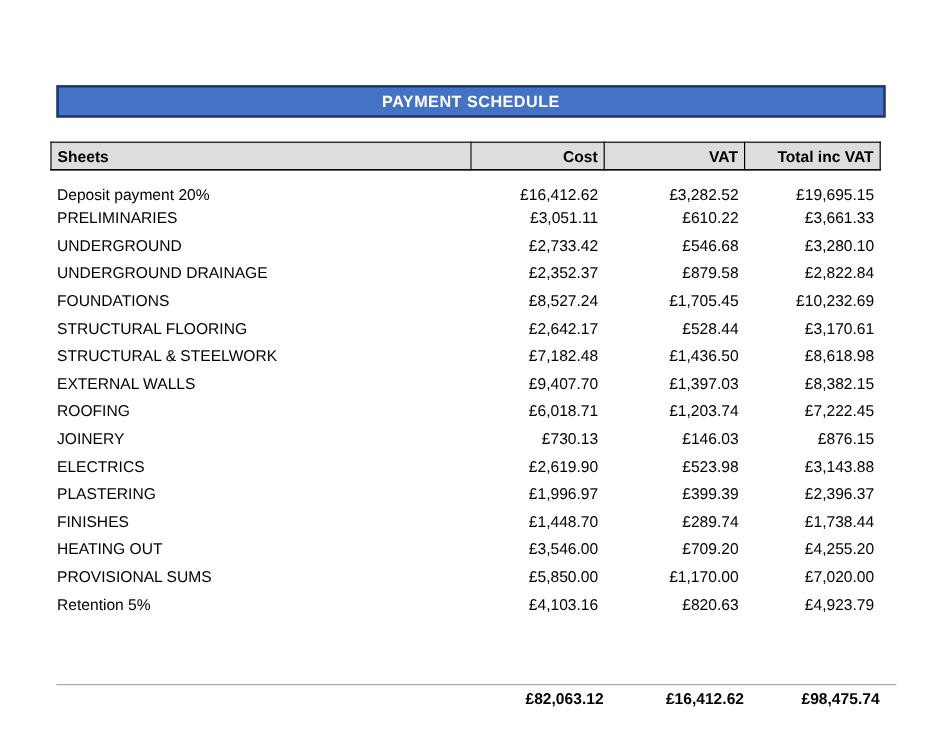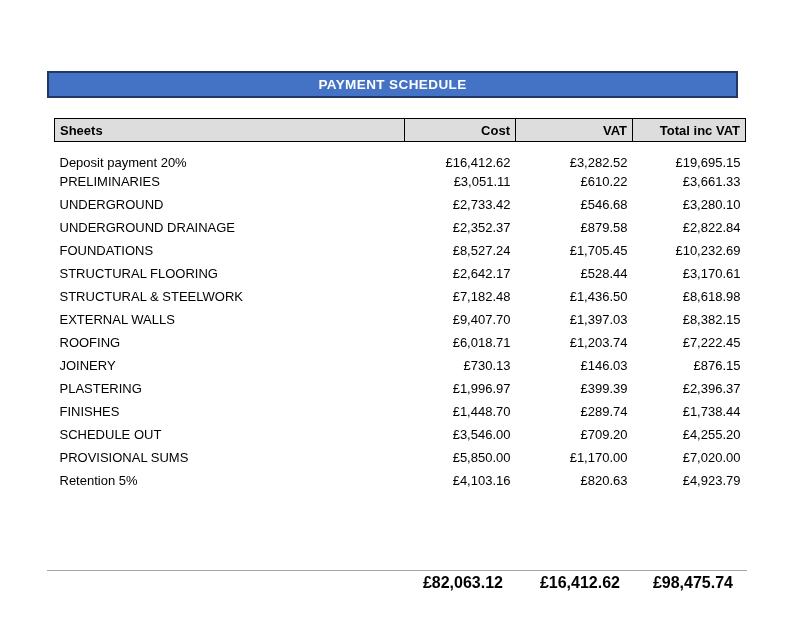--- a/index.html
+++ b/index.html
@@ -30,21 +30,21 @@
     justify-content: center;
   }
   .title-bar span {
     color: #ffffff;
     font-weight: bold;
     font-size: 13.5px;
     letter-spacing: 0.4px;
   }
   table.schedule {
     position: absolute;
-    left: 54px;
+    left: 42px;
     top: 118px;
     width: 691px;
     border-collapse: collapse;
     table-layout: fixed;
   }
   table.schedule col.c1 { width: 350px; }
   table.schedule col.c2 { width: 111px; }
   table.schedule col.c3 { width: 117px; }
   table.schedule col.c4 { width: 113px; }
   table.schedule thead th {
@@ -79,21 +79,21 @@
     background: #A6A6A6;
   }
   .totals-row {
     position: absolute;
     left: 47px;
     top: 571px;
     width: 691px;
     height: 23px;
     display: flex;
     align-items: center;
-    font-size: 16px;
+    font-size: 13px;
     font-weight: bold;
   }
   .totals-row .cell {
     box-sizing: border-box;
     padding: 0 5px;
     text-align: right;
     white-space: nowrap;
   }
   .totals-row .cell.spacer { width: 350px; }
   .totals-row .cell.cost   { width: 111px; }
@@ -179,33 +179,39 @@
           <td class="num">£1,203.74</td>
           <td class="num">£7,222.45</td>
         </tr>
         <tr>
           <td>JOINERY</td>
           <td class="num">£730.13</td>
           <td class="num">£146.03</td>
           <td class="num">£876.15</td>
         </tr>
         <tr>
+          <td>ELECTRICS</td>
+          <td class="num">£2,619.90</td>
+          <td class="num">£523.98</td>
+          <td class="num">£3,143.88</td>
+        </tr>
+        <tr>
           <td>PLASTERING</td>
           <td class="num">£1,996.97</td>
           <td class="num">£399.39</td>
           <td class="num">£2,396.37</td>
         </tr>
         <tr>
           <td>FINISHES</td>
           <td class="num">£1,448.70</td>
           <td class="num">£289.74</td>
           <td class="num">£1,738.44</td>
         </tr>
         <tr>
-          <td>SCHEDULE OUT</td>
+          <td>HEATING OUT</td>
           <td class="num">£3,546.00</td>
           <td class="num">£709.20</td>
           <td class="num">£4,255.20</td>
         </tr>
         <tr>
           <td>PROVISIONAL SUMS</td>
           <td class="num">£5,850.00</td>
           <td class="num">£1,170.00</td>
           <td class="num">£7,020.00</td>
         </tr>

